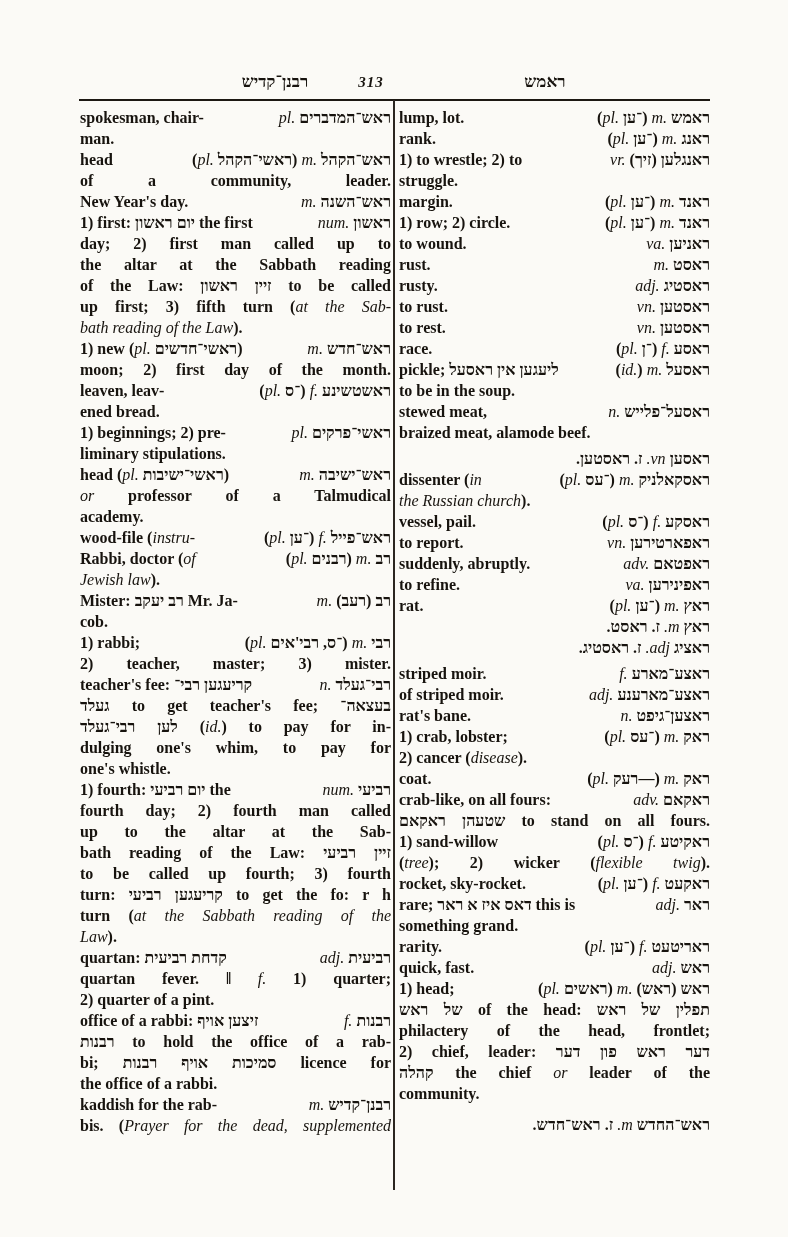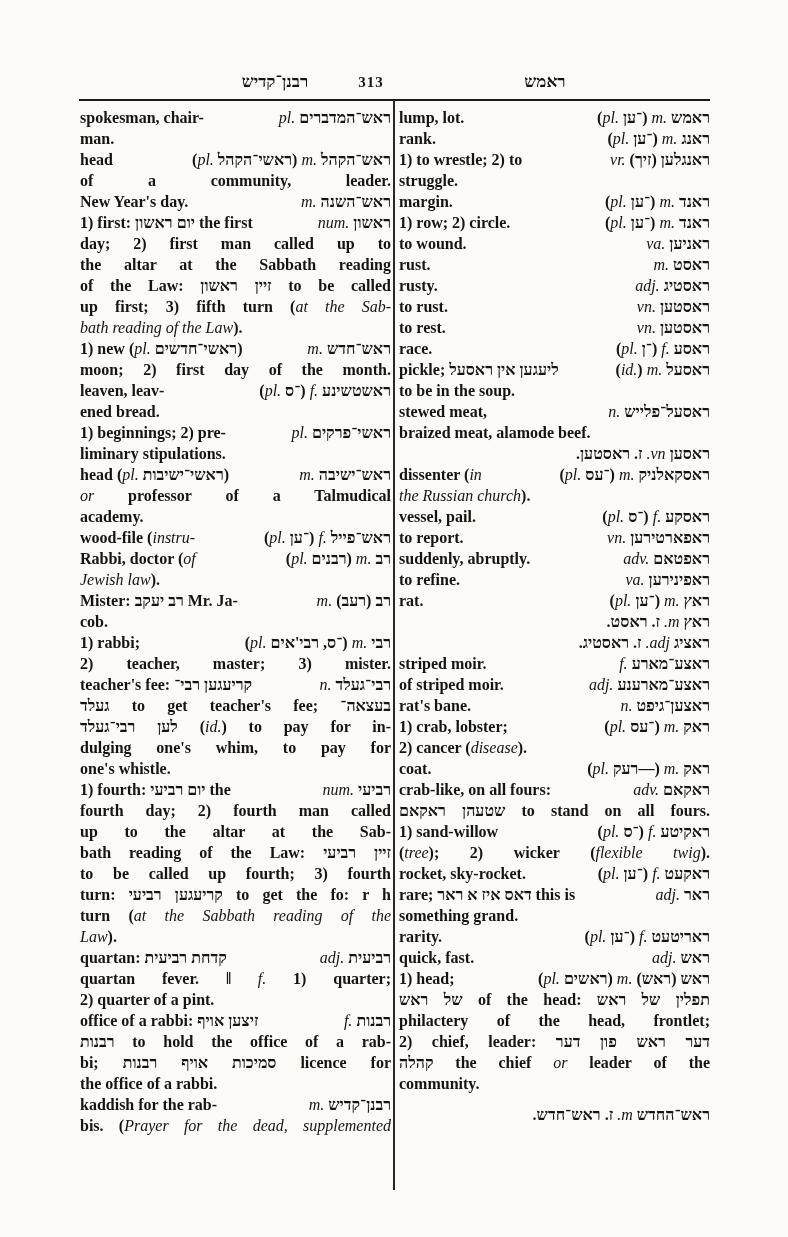--- a/index.html
+++ b/index.html
@@ -5,38 +5,38 @@
   html,body{margin:0;padding:0;}
   body{
     width:788px;height:1237px;position:relative;
     background:#fbfaf6;color:#17130e;
     font-family:"Liberation Serif","DejaVu Sans",serif;
     overflow:hidden;
   }
   .page{position:absolute;inset:0;}
   .gw{position:absolute;top:72px;font-size:17px;font-weight:700;text-align:center;}
   #gw-left{left:170px;width:210px;}
-  #page-num{left:291px;width:160px;top:74px;font-size:15px;letter-spacing:1px;}
+  #page-num{left:291px;width:160px;top:74px;font-size:15px;letter-spacing:1px;font-style:italic;}
   #gw-right{left:440px;width:210px;}
   .rule{position:absolute;left:79px;top:99px;width:631px;height:2px;background:#1c1812;}
   .divider{position:absolute;left:393px;top:100px;width:2px;height:1090px;background:#2b2620;}
   .col{
     position:absolute;top:107px;width:311px;
     font-size:16px;line-height:21px;font-weight:700;
     direction:ltr;
   }
   .col-left{left:80px;}
   .col-right{left:399px;}
   .ln{min-height:21px;}
   .fl{display:flex;justify-content:space-between;white-space:nowrap;}
   .fl .rgt{margin-left:6px;}
   .j{text-align:justify;text-align-last:justify;white-space:normal;}
   .rtl{direction:rtl;}
   .col i{font-weight:400;}
-  .g1{}
+  .g1{margin-top:5px;}
   .g2{margin-top:10px;}
 </style>
 </head>
 <body>
 
 <div class="page">
   <div class="gw" id="gw-left">רבנן־קדיש</div>
   <div class="gw" id="page-num">313</div>
   <div class="gw" id="gw-right">ראמש</div>
   <div class="rule"></div>

